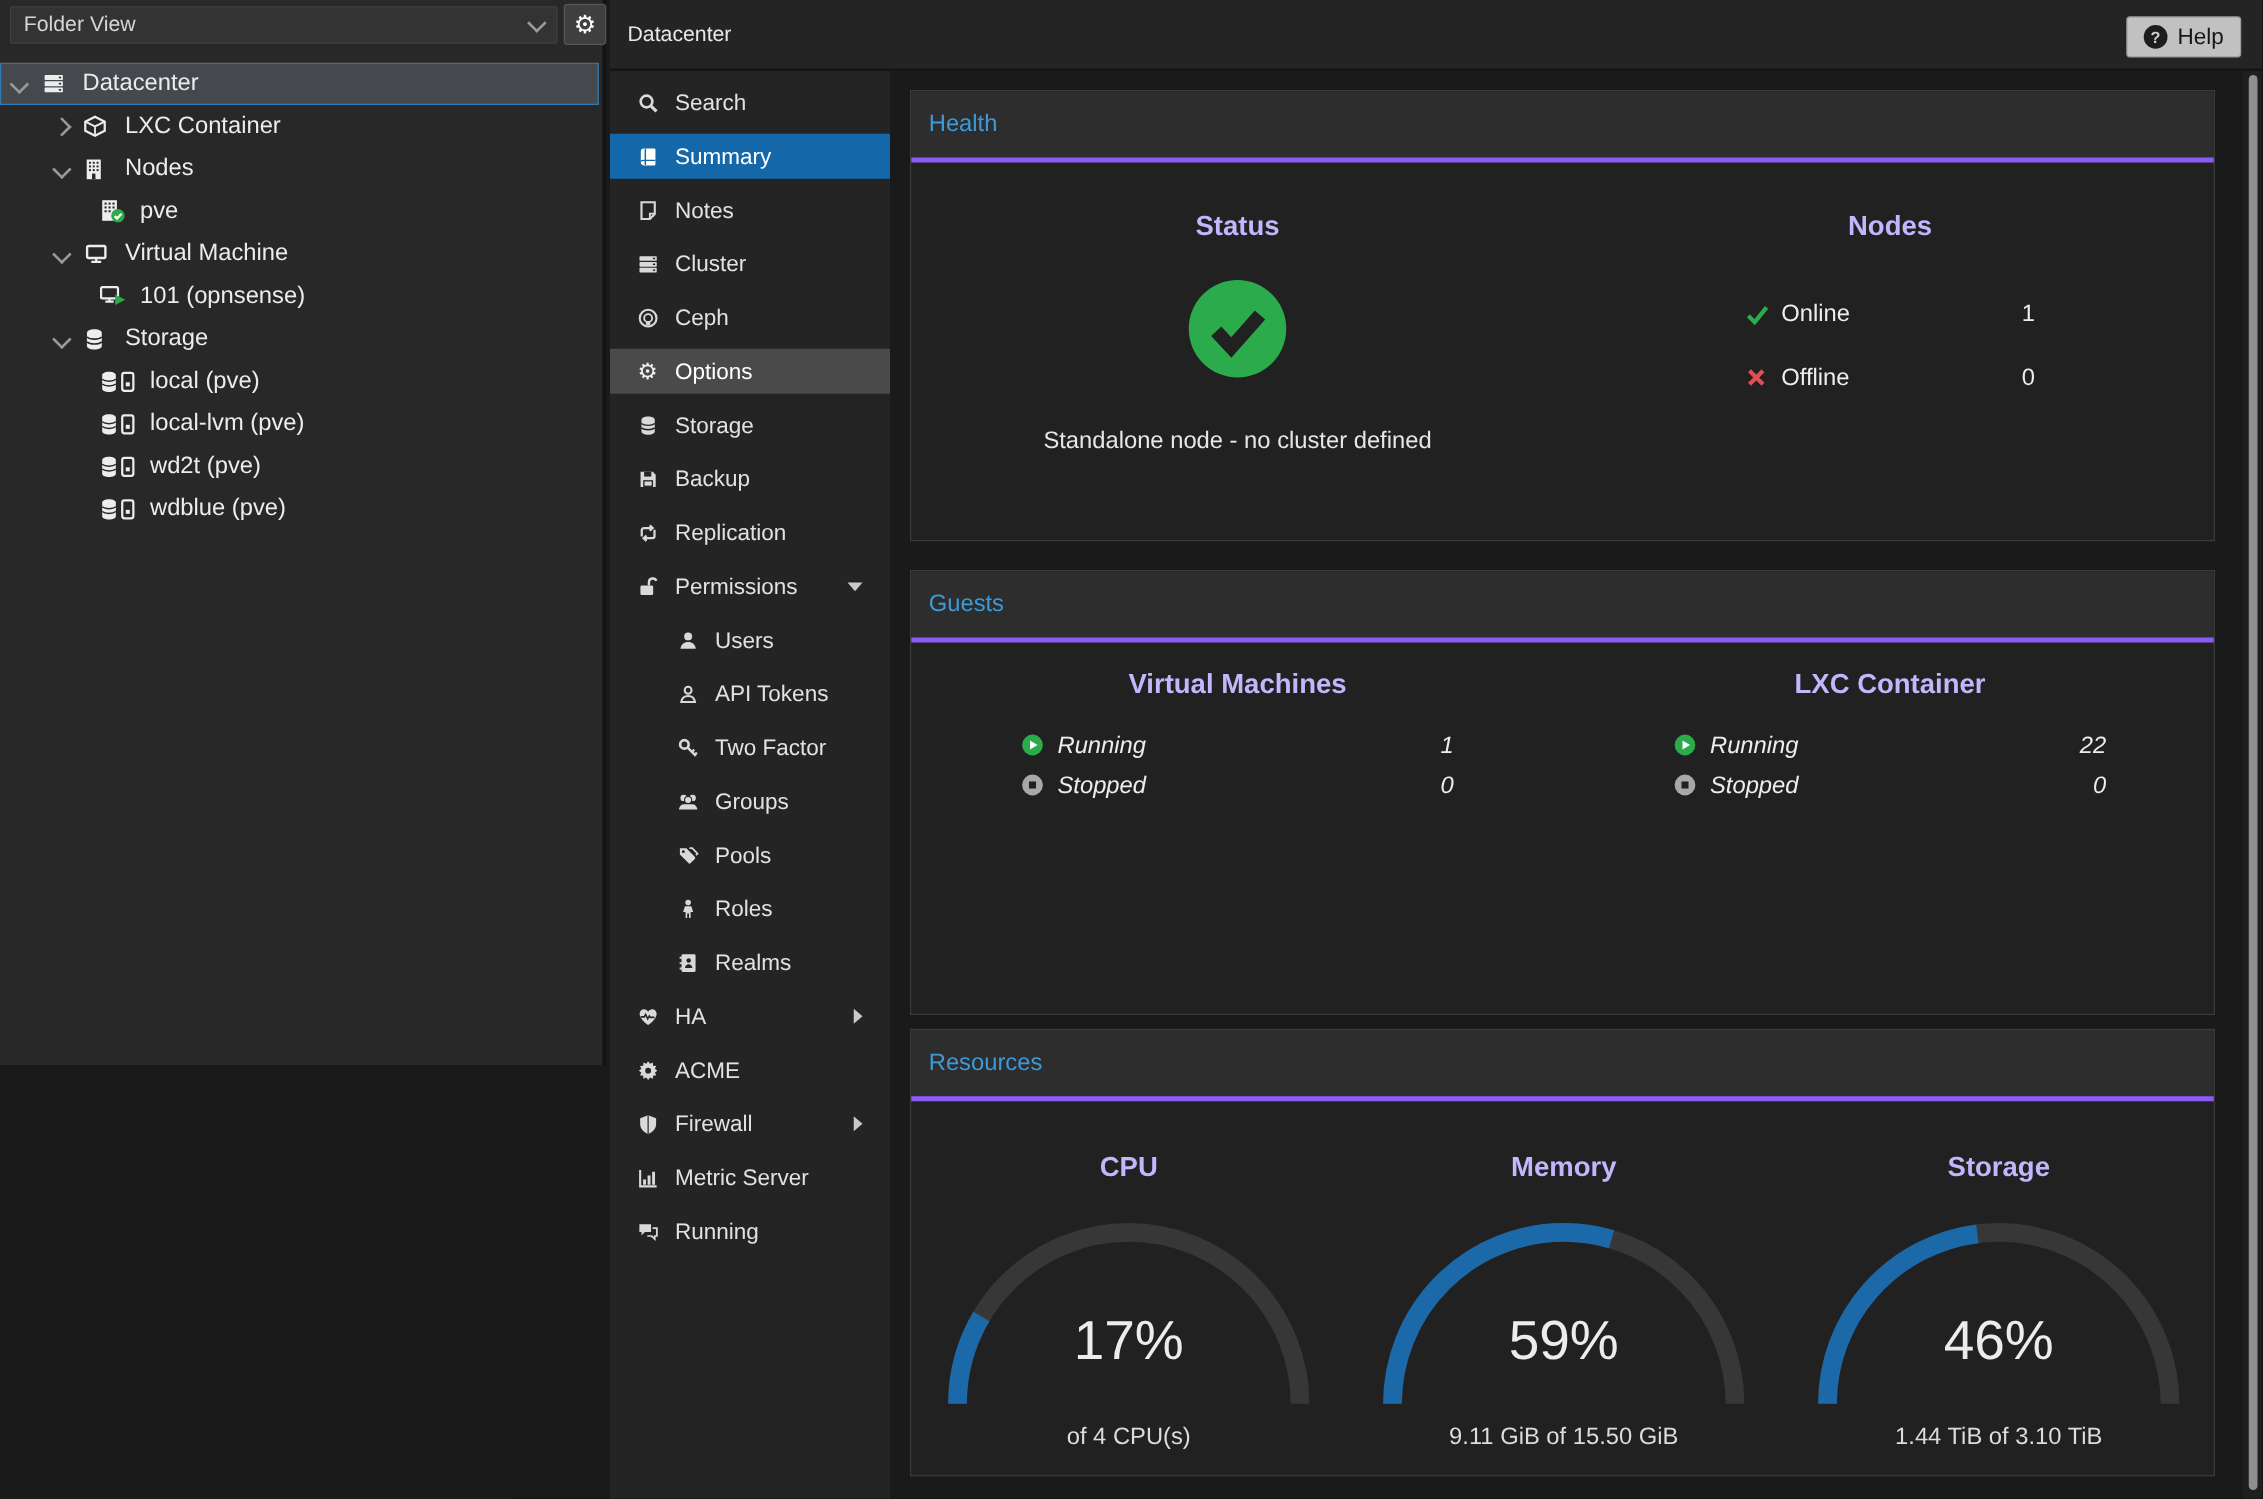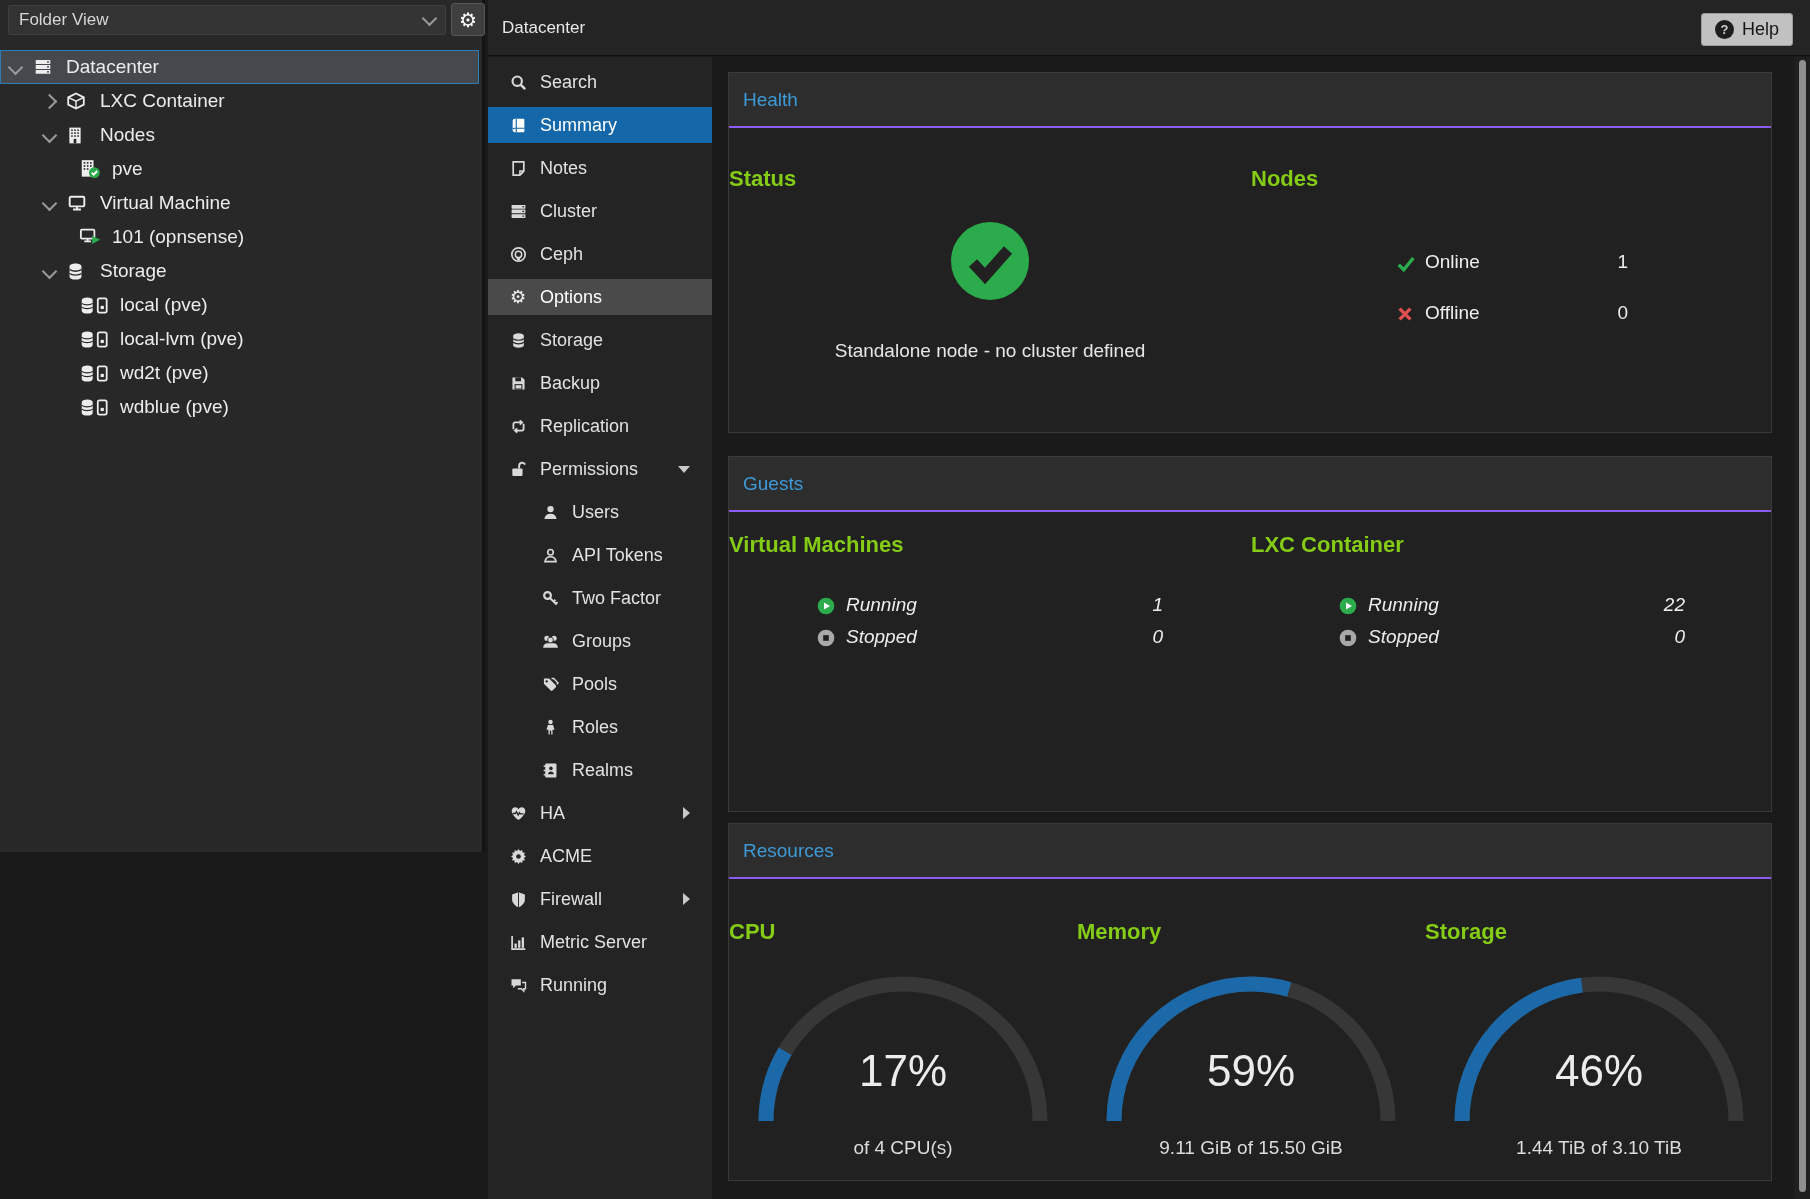--- a/index.html
+++ b/index.html
@@ -39,31 +39,31 @@
   .micon svg{width:17px;height:17px;display:block;}
   .tri{position:absolute;right:22px;top:50%;}
   .tri-down{margin-top:-3px;width:0;height:0;border-left:6px solid transparent;border-right:6px solid transparent;border-top:7px solid #c9c9c9;}
   .tri-right{margin-top:-6px;width:0;height:0;border-top:6px solid transparent;border-bottom:6px solid transparent;border-left:7px solid #c9c9c9;}
   
   .main{position:absolute;left:712px;top:57px;right:16px;bottom:0;background:#1a1a1a;}
   .panel{position:absolute;left:728px;width:1044px;background:#212121;border:1px solid #3a3a3a;box-sizing:border-box;}
   #panel-health{top:72px;height:361px;}
   #panel-guests{top:456px;height:356px;}
   #panel-resources{top:823px;height:358px;}
-  .panel-hd{height:53px;background:#2d2d2d;border-bottom:2px solid #8b5cf6;display:flex;align-items:center;padding:0 14px;font-size:19px;color:#3d9ad8;}
+  .panel-hd{height:53px;background:#2d2d2d;border-bottom:4px solid #8b5cf6;display:flex;align-items:center;padding:0 14px;font-size:19px;color:#3d9ad8;}
   .panel-bd{position:relative;}
   .col-half{position:absolute;top:0;width:522px;height:100%;}
   .col-half.c1{left:0;} .col-half.c2{left:522px;}
   .col-third{position:absolute;top:0;width:348px;height:100%;}
   .col-third.c1{left:0;} .col-third.c2{left:348px;} .col-third.c3{left:696px;}
-  .sec-head{position:absolute;width:100%;text-align:left;font-size:22px;font-weight:bold;color:#84cc16;}
+  .sec-head{position:absolute;width:100%;text-align:center;font-size:22px;font-weight:bold;color:#c4b5fd;}
   .big-check{position:absolute;top:92px;left:50%;margin-left:-41px;width:82px;height:82px;}
   .status-msg{position:absolute;top:212px;width:100%;text-align:center;font-size:19px;color:#e6e6e6;}
   .kv-rows{position:absolute;left:50%;transform:translateX(-50%);}
-  .kv-row{display:flex;align-items:flex-end;font-size:19px;color:#ededed;}
+  .kv-row{display:flex;align-items:flex-start;font-size:19px;color:#ededed;}
   .kv-icon{width:20px;height:20px;margin-right:9px;display:flex;align-items:center;}
   .kv-icon svg{display:block;}
   .kv-val{margin-left:auto;}
   .nodes-rows{top:111px;width:232px;}
   .nodes-rows .kv-row{height:34px;margin-bottom:17px;}
   .guest-rows{top:72px;width:346px;font-style:italic;}
   .guest-rows .kv-row{height:32px;}
   .res-head{top:40px;}
   .gauge-wrap{position:absolute;top:93px;left:50%;margin-left:-150px;width:300px;height:180px;}
   .gauge-wrap svg{position:absolute;top:0;left:0;}

